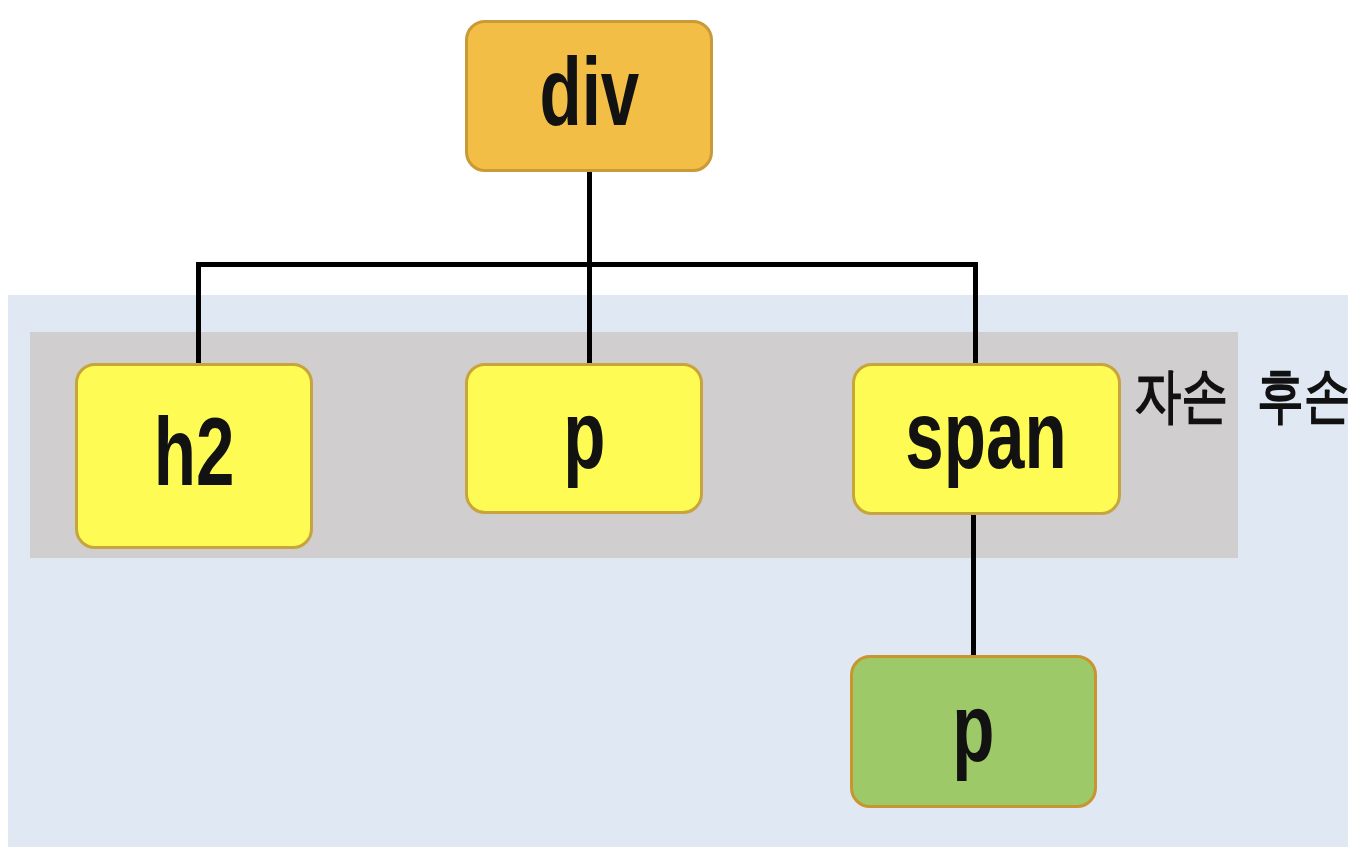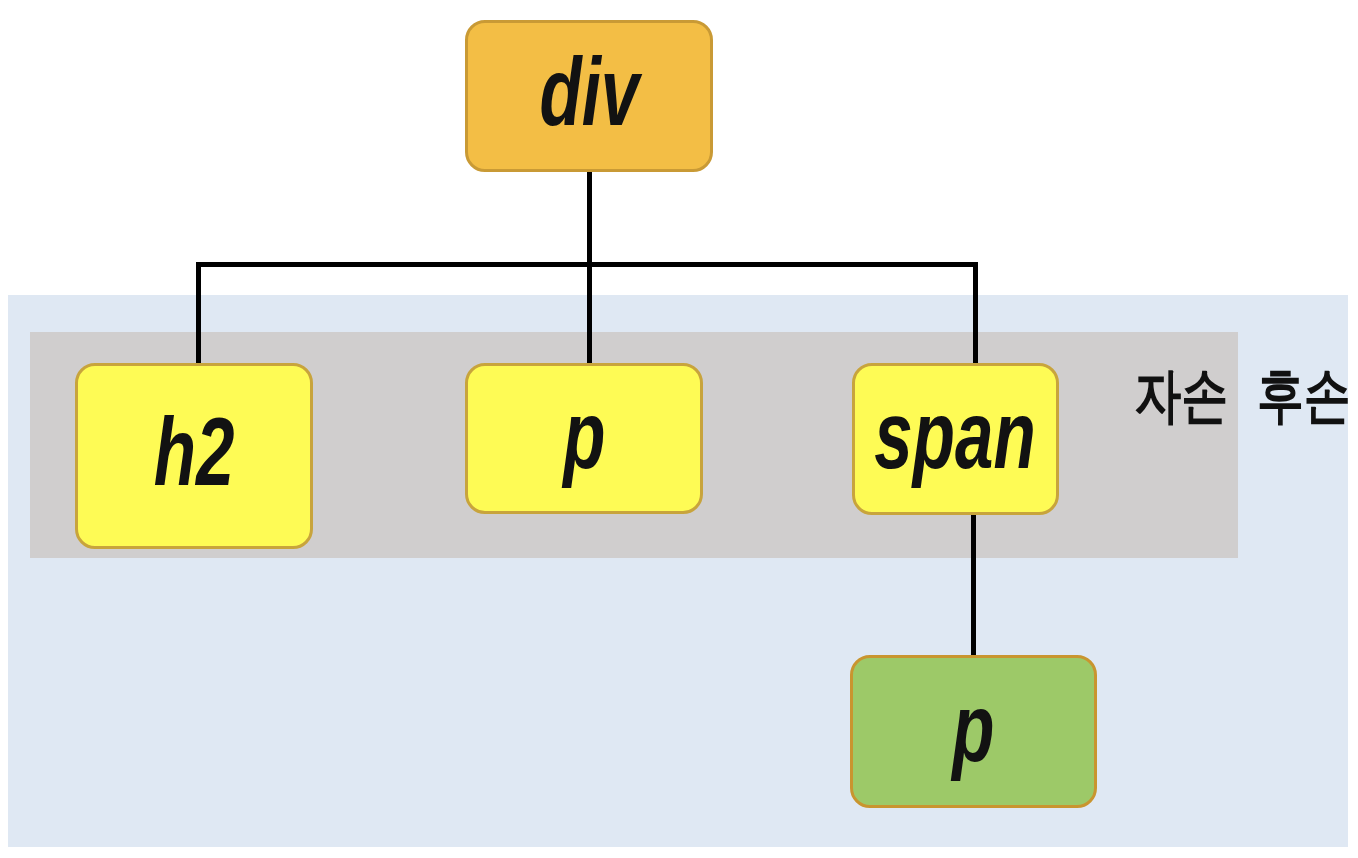--- a/index.html
+++ b/index.html
@@ -17,21 +17,20 @@
   .zone-children {
     left: 30px; top: 332px; width: 1208px; height: 226px;
     background: #D0CECE;
   }
   .node {
     position: absolute;
     display: flex; align-items: center; justify-content: center;
     border-radius: 20px;
     color: #121212;
     font-weight: bold;
-    font-style: italic;
   }
   .node .node-text {
     font-size: 96px;
     line-height: 1;
     transform: scaleX(0.72);
     white-space: nowrap;
     padding-bottom: 8px;
   }
   .node-root {
     left: 465px; top: 20px; width: 248px; height: 152px;
@@ -39,21 +38,21 @@
   }
   .node-h2 {
     left: 75px; top: 363px; width: 238px; height: 186px;
     background: #FEFB55; border: 3px solid #C8A43C;
   }
   .node-p {
     left: 465px; top: 363px; width: 238px; height: 151px;
     background: #FEFB55; border: 3px solid #C8A43C;
   }
   .node-span {
-    left: 852px; top: 363px; width: 207px; height: 152px;
+    left: 852px; top: 363px; width: 269px; height: 152px;
     background: #FEFB55; border: 3px solid #C8A43C;
   }
   .node-grandchild {
     left: 850px; top: 655px; width: 247px; height: 153px;
     background: #9DC968; border: 3px solid #C9952F;
   }
   .connector { position: absolute; background: #000000; }
   .conn-root-down   { left: 587px; top: 170px; width: 5px;   height: 196px; }
   .conn-horizontal  { left: 196px; top: 262px; width: 782px; height: 5px;  }
   .conn-left-drop   { left: 196px; top: 262px; width: 5px;   height: 104px; }

